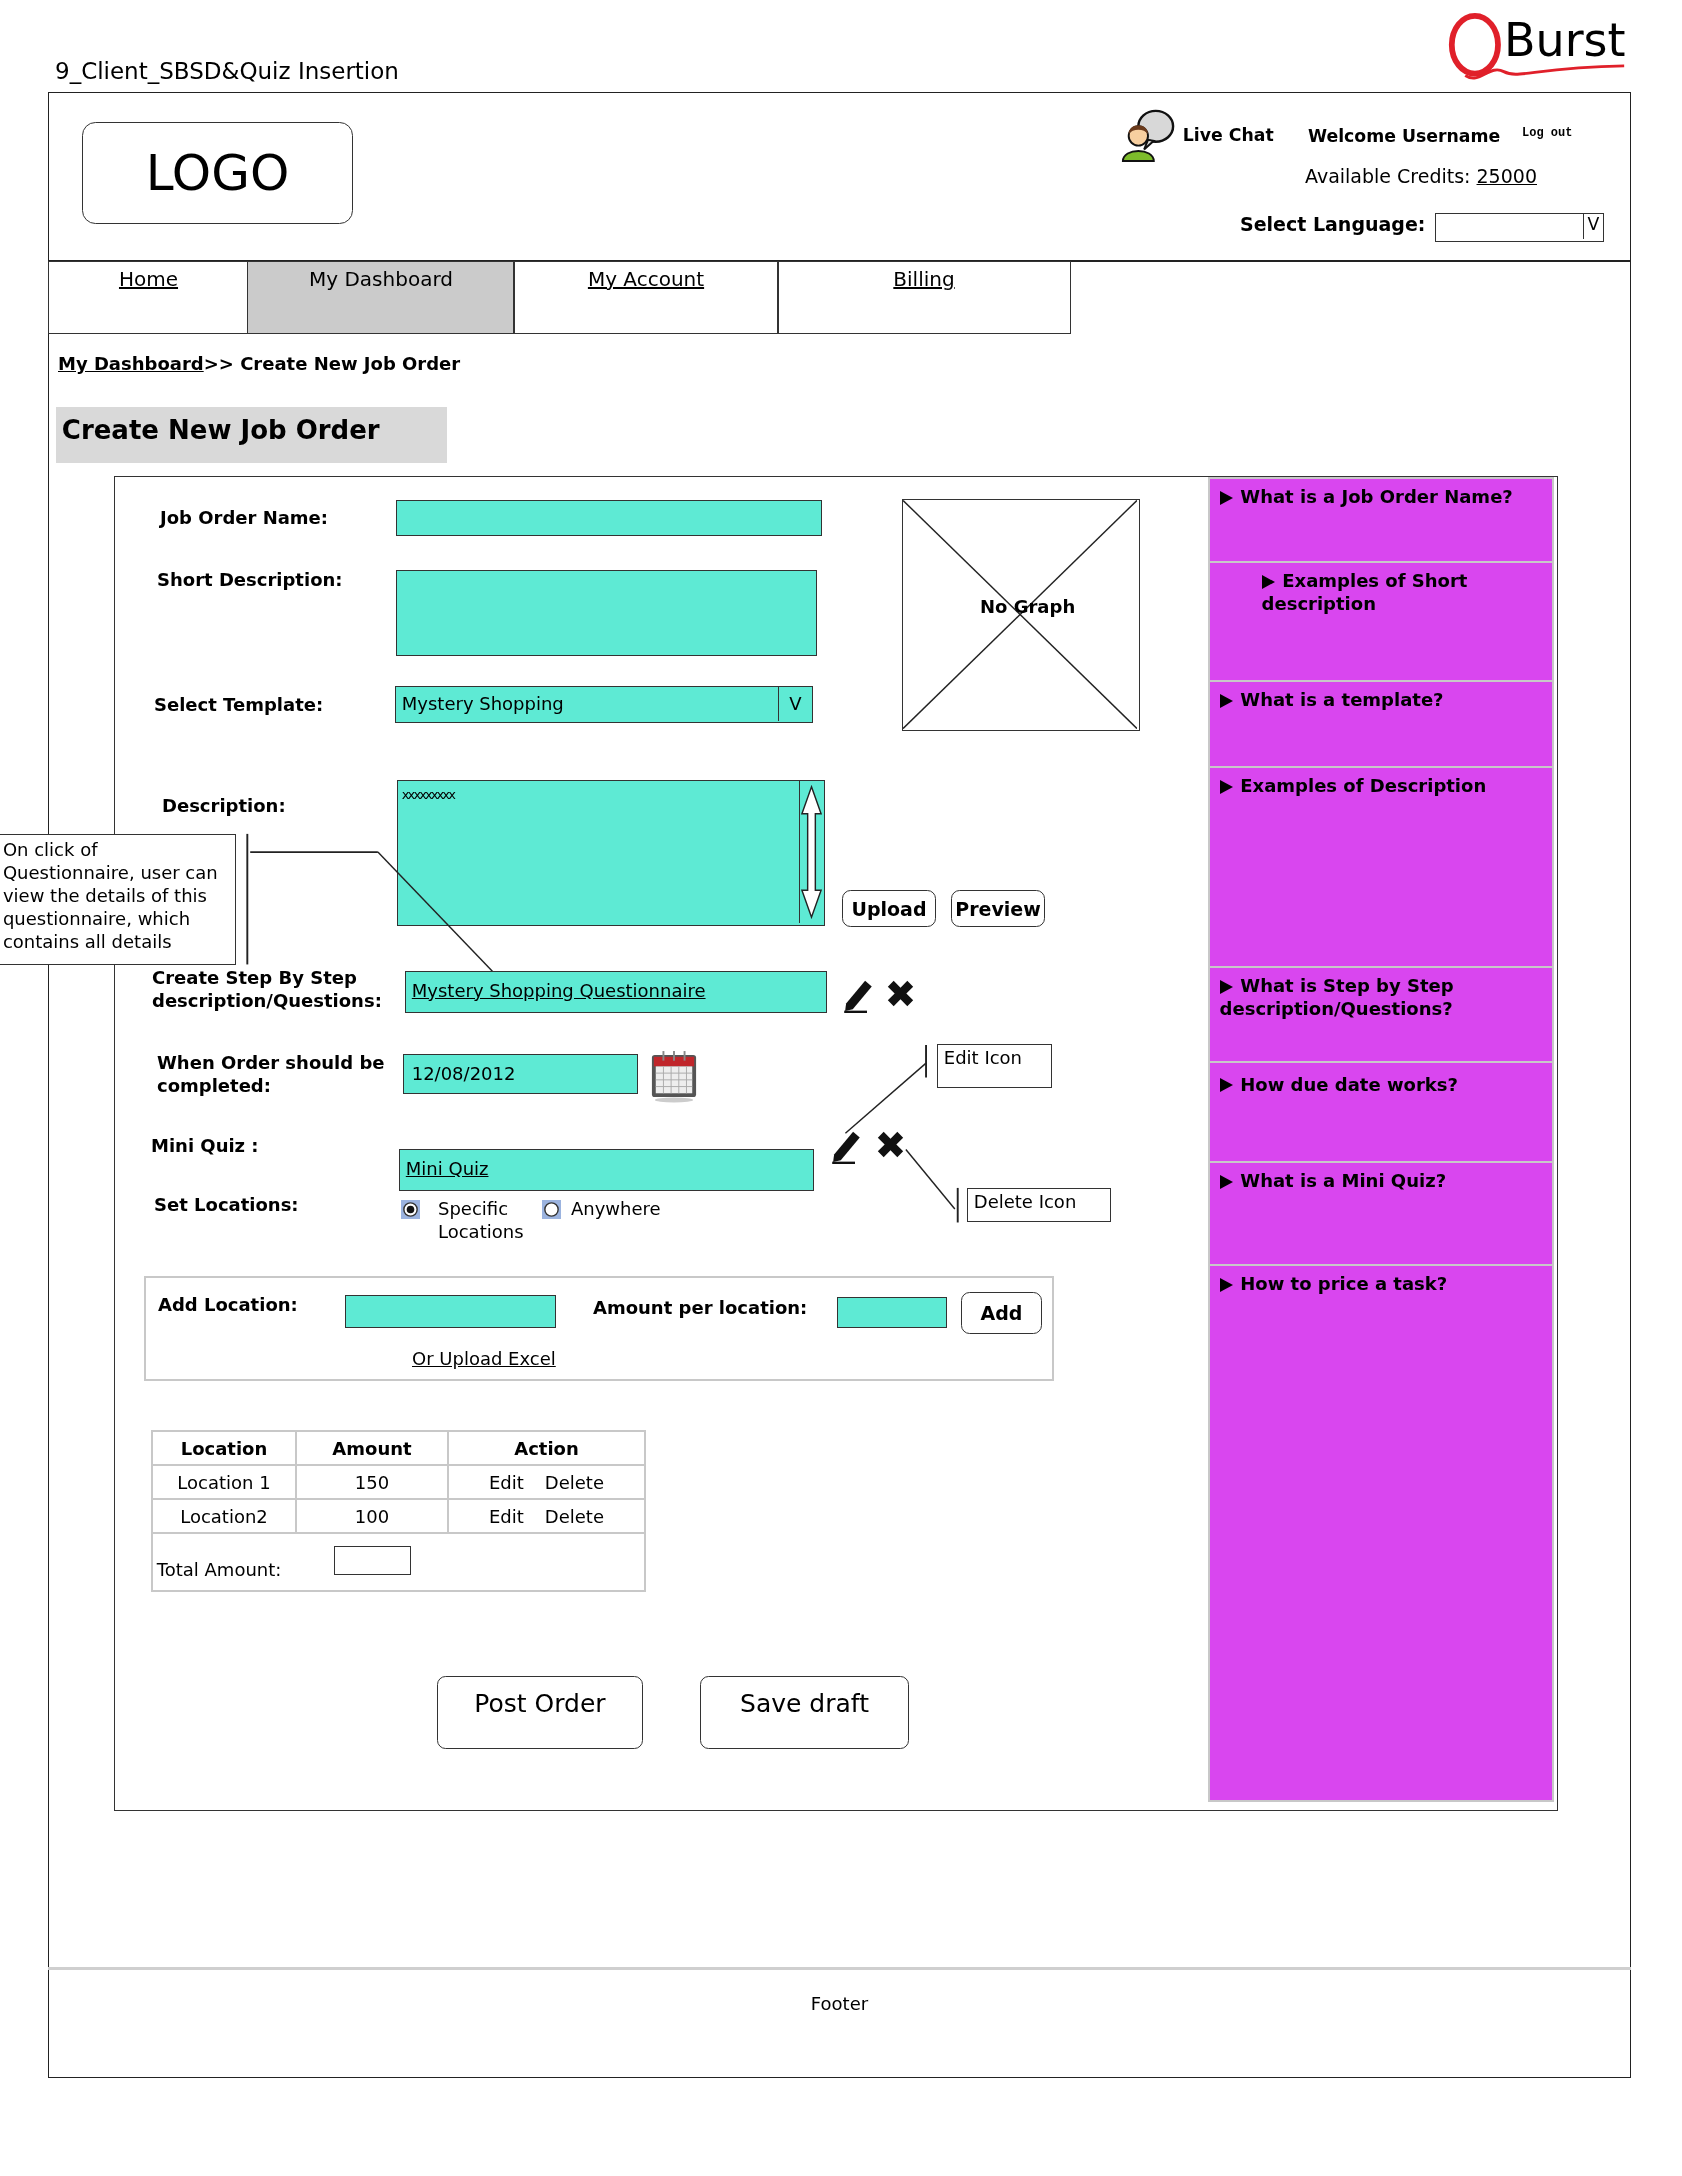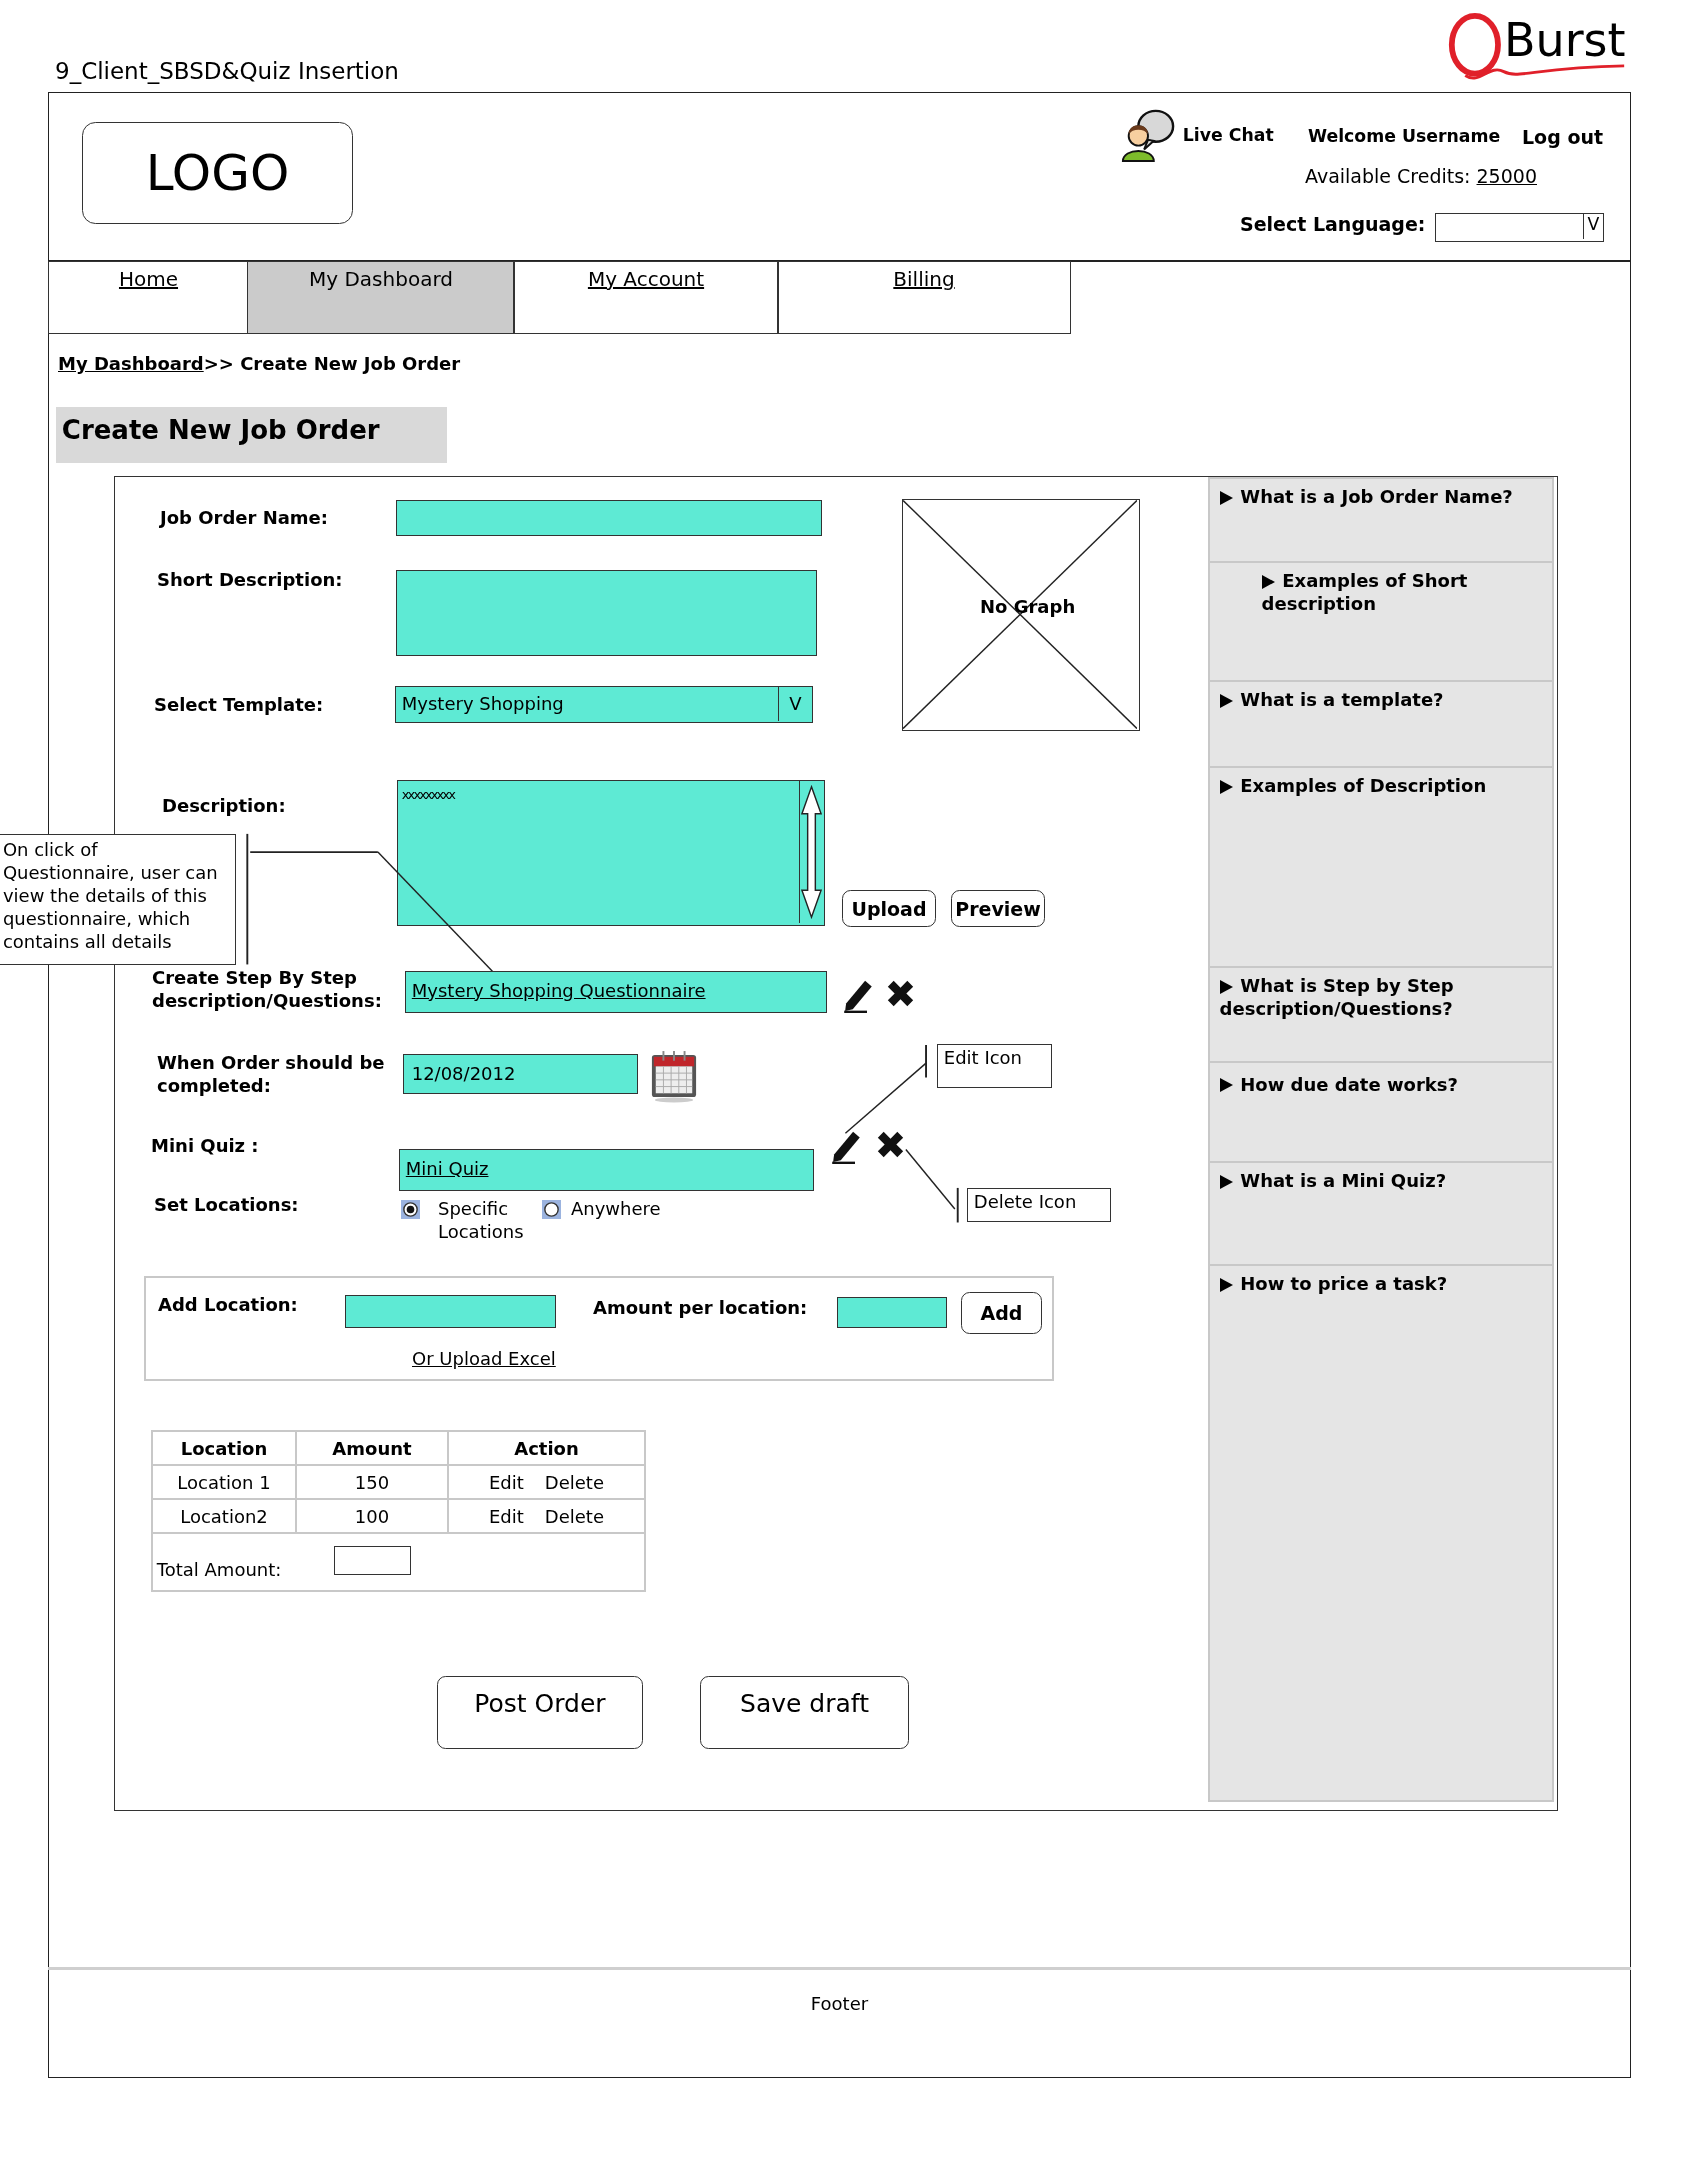--- a/index.html
+++ b/index.html
@@ -4,21 +4,21 @@
 <style>
   html,body{margin:0;padding:0;background:#fff;}
   body{width:1682px;height:2177px;position:relative;overflow:hidden;font-family:"DejaVu Sans",sans-serif;color:#000;}
   .abs{position:absolute;}
   .u{text-decoration:underline;}
   .b{font-weight:bold;}
   .box{position:absolute;border:1.9px solid #333;background:#5eead4;box-sizing:border-box;}
   .gbox{position:absolute;border:2.9px solid #c8c8c8;box-sizing:border-box;background:#fff;}
   .rbtn{position:absolute;border:1.9px solid #333;border-radius:8.6px;background:#fff;box-sizing:border-box;display:flex;align-items:center;justify-content:center;cursor:pointer;}
   .lbl{position:absolute;font-size:18px;font-weight:bold;}
-  .help{position:absolute;left:1208px;width:346px;border:2.9px solid #c8c8c8;border-bottom:none;box-sizing:border-box;background:#e5e5e5;}
+  .help{position:absolute;left:1208px;width:346px;border:2.9px solid #c8c8c8;border-bottom:none;box-sizing:border-box;background:#d946ef;}
   .help-q{font-size:18px;font-weight:bold;padding:5.8px 9.6px;line-height:23px;}
   .tri{display:inline-block;width:0;height:0;border-top:7.7px solid transparent;border-bottom:7.7px solid transparent;border-left:13.4px solid #000;margin-right:7.7px;vertical-align:-1.9px;}
   table.loc{border-collapse:collapse;position:absolute;left:151px;top:1430px;width:495px;}
   table.loc td{border:2.9px solid #c8c8c8;text-align:center;font-size:18px;height:32px;padding:0;}
   table.loc tr.head td{font-weight:bold;}
   .note{position:absolute;border:1.9px solid #333;background:#fff;box-sizing:border-box;font-size:18px;padding:1.9px 5.8px;}
 </style>
 </head>
 <body>
 
@@ -42,21 +42,21 @@
   <svg width="58" height="56" viewBox="0 0 60 58">
     <ellipse cx="38" cy="20" rx="18" ry="16" fill="#d8d8d8" stroke="#111" stroke-width="2.5"></ellipse>
     <path d="M30 34 L26 44 L36 35 Z" fill="#d8d8d8" stroke="#111" stroke-width="2"></path>
     <circle cx="20" cy="30" r="10" fill="#f7cfa0" stroke="#111" stroke-width="2"></circle>
     <path d="M10 28 C10 16, 30 16, 30 28 C26 22, 14 22, 10 28 Z" fill="#6b3b1c"></path>
     <path d="M4 56 C4 42, 36 42, 36 56 Z" fill="#7dbb2b" stroke="#111" stroke-width="2"></path>
   </svg>
   <span class="b" style="font-size:17.3px;margin-left:5.8px;">Live Chat</span>
 </div>
 <div class="abs b" style="left:1308px;top:126px;font-size:17.3px;">Welcome Username</div>
-<div class="abs b" style="left:1522px;top:126px;font-size:19px;cursor:pointer;">Log out</div>
+<div class="abs b" style="left:1522px;top:126px;font-size:12px;cursor:pointer;font-family:Liberation Mono, monospace;">Log out</div>
 <div class="abs" style="left:1305px;top:165px;font-size:19px;">
   <span>Available Credits:</span>
   <span class="u" style="cursor:pointer;">25000</span>
 </div>
 <div class="abs b" style="left:1224px;top:213px;font-size:19px;margin-left:16px;">Select Language:</div>
 <div class="abs" style="left:1435px;top:213px;width:169px;height:29px;border:1.9px solid #333;box-sizing:border-box;cursor:pointer;">
   <span class="abs" style="left:5.8px;top:2.9px;font-size:17.3px;"></span>
   <span class="abs" style="right:0;top:0;width:19px;height:25px;border-left:1.9px solid #333;font-size:17.3px;text-align:center;">V</span>
 </div>
 

